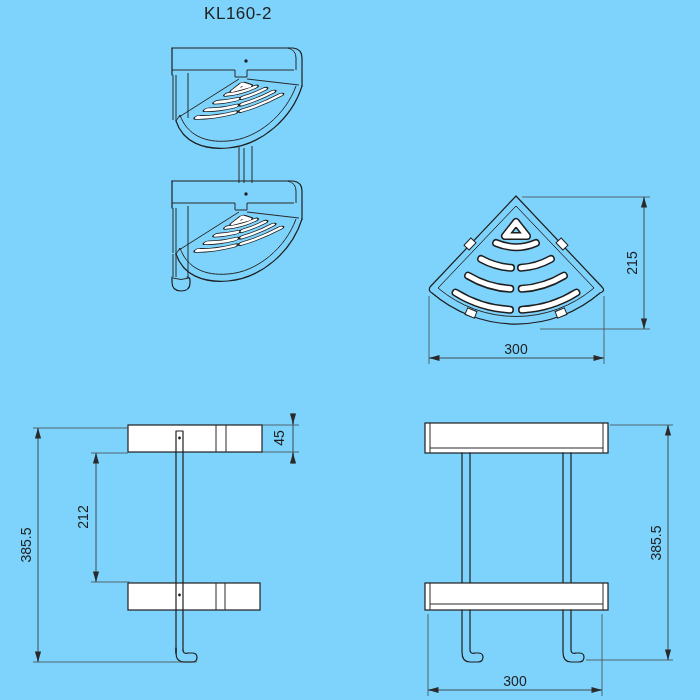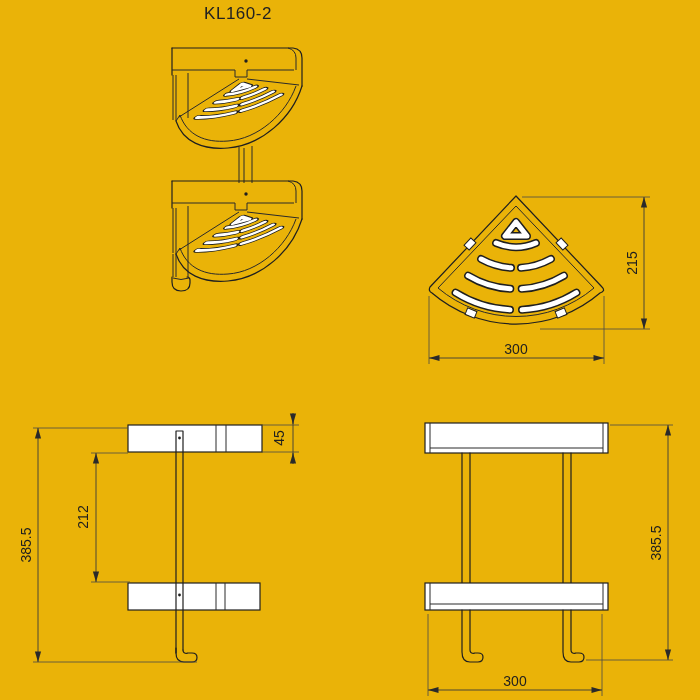--- a/index.html
+++ b/index.html
@@ -1,16 +1,16 @@
 <!DOCTYPE html>
 <html><head>
 <meta charset="utf-8">
 <style>
   html,body{margin:0;padding:0;background:#fff;}
-  #stage{position:relative;width:700px;height:700px;background:#eab308;overflow:hidden;
+  #stage{position:relative;width:700px;height:700px;background:#7dd3fc;overflow:hidden;
          font-family:"Liberation Sans", sans-serif;}
   svg{position:absolute;left:0;top:0;}
   .ol{fill:none;stroke:#1f1f1f;stroke-width:1.2;stroke-linejoin:round;stroke-linecap:round;}
   .olthin{fill:none;stroke:#2a2a2a;stroke-width:1;stroke-linejoin:round;}
   .shelf{fill:#ffffff;stroke:#1f1f1f;stroke-width:1.2;}
   .dimline{fill:none;stroke:#3a3a3a;stroke-width:0.9;}
   .extline{fill:none;stroke:#4a4a4a;stroke-width:0.8;}
   .dimtext{fill:#1f1f1f;font-size:14px;font-family:"Liberation Sans",sans-serif;}
   .title{fill:#222222;font-size:17px;font-family:"Liberation Sans",sans-serif;letter-spacing:0.5px;}
   .slotb{fill:none;stroke:#1f1f1f;stroke-width:8;stroke-linecap:round;stroke-linejoin:round;}

